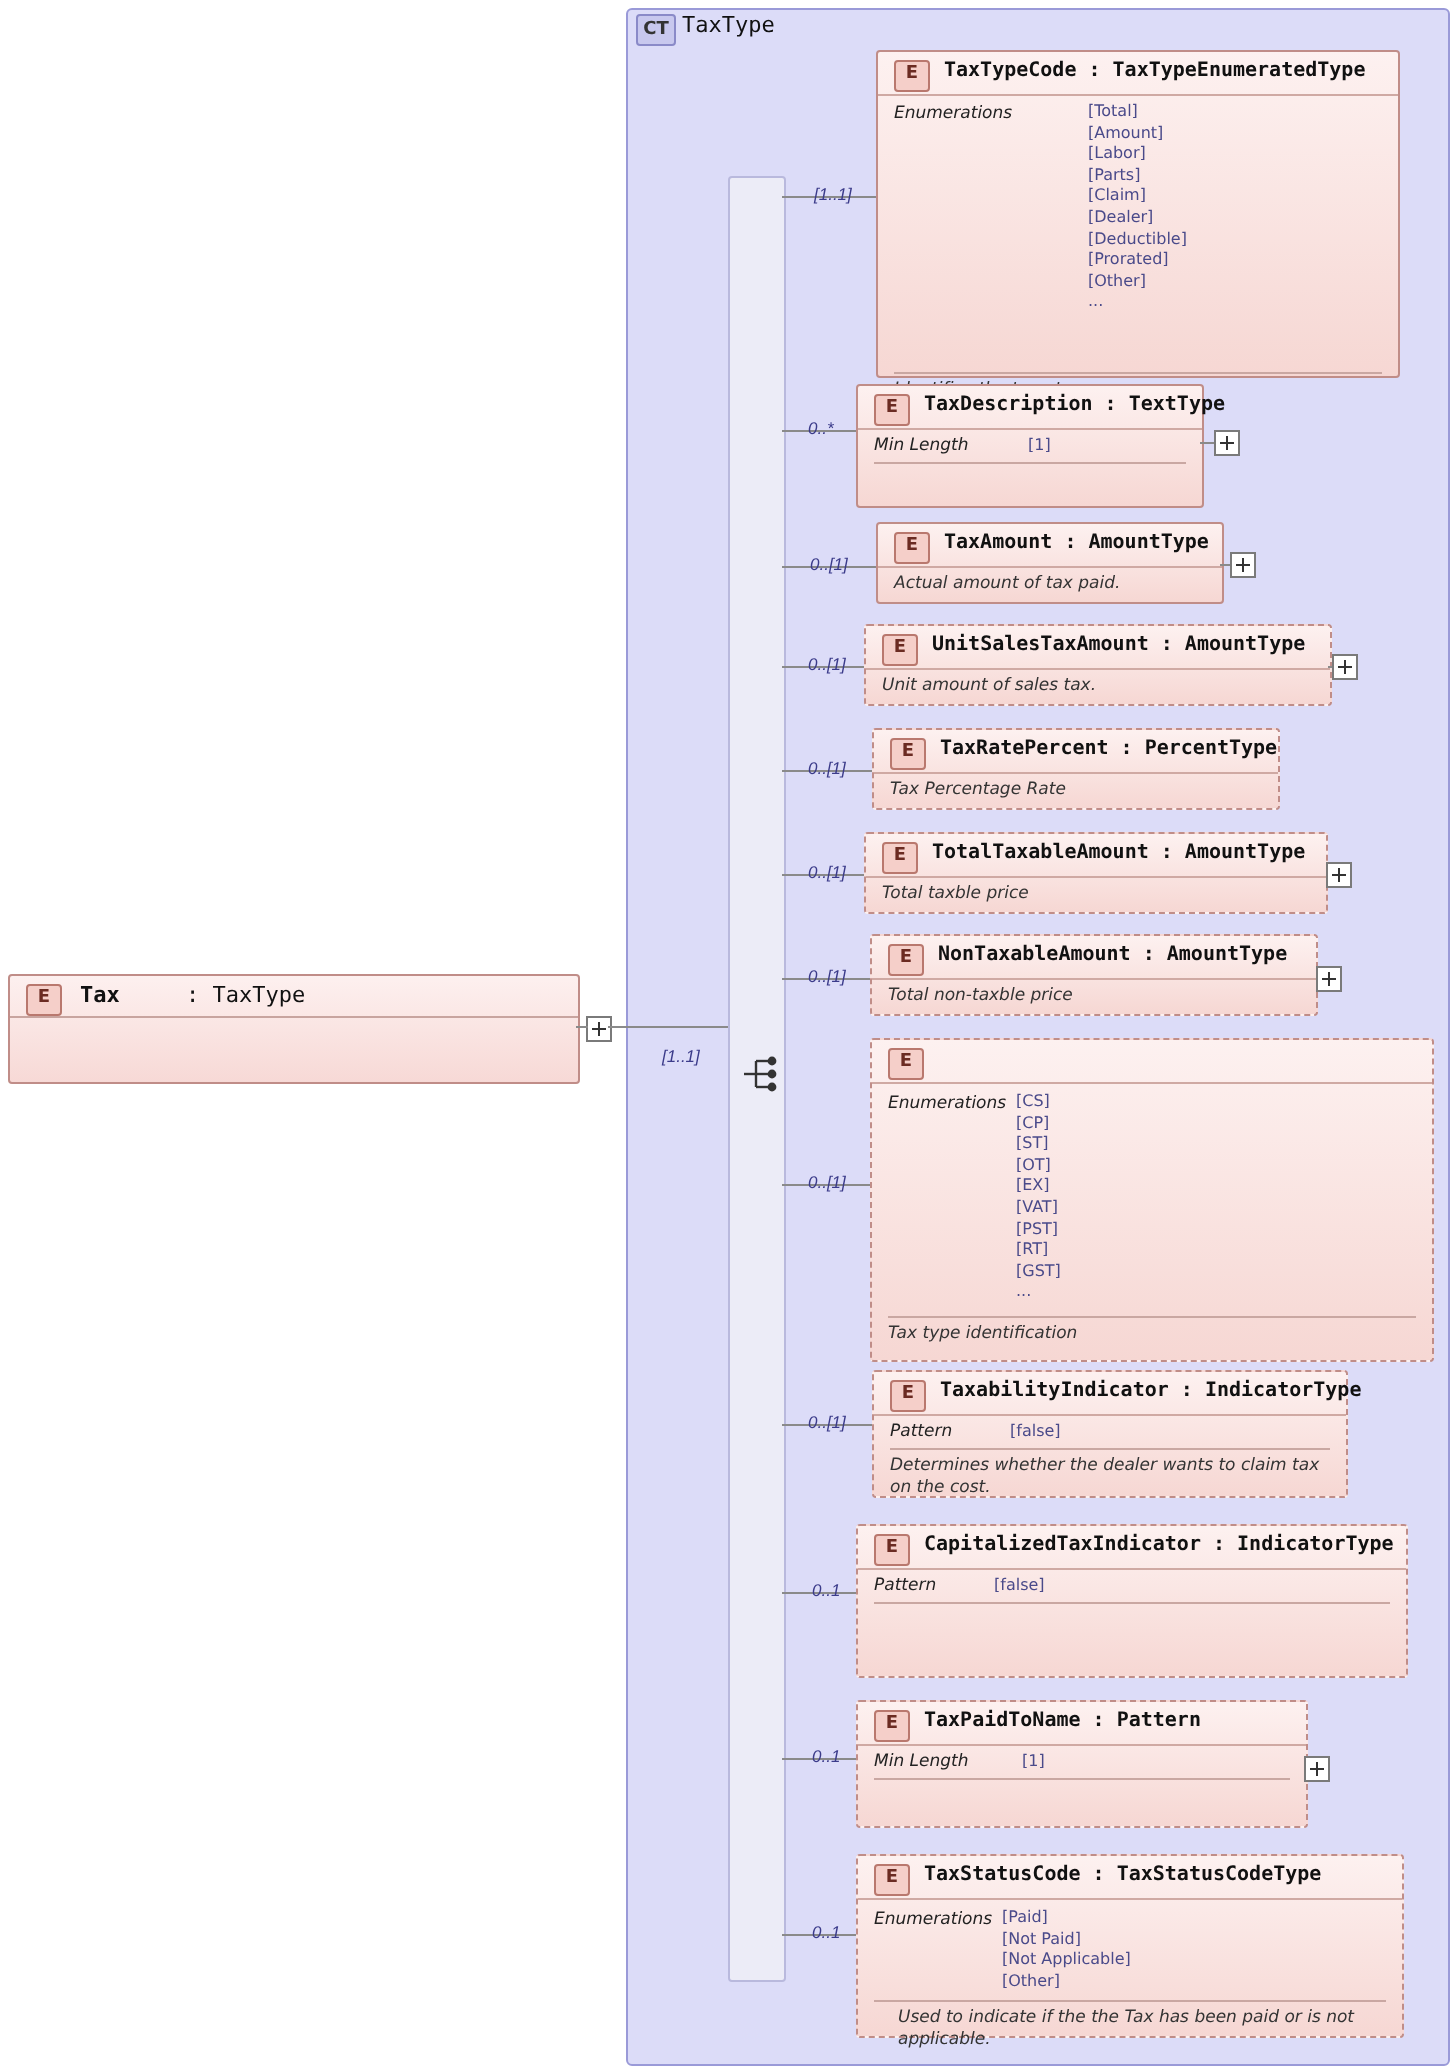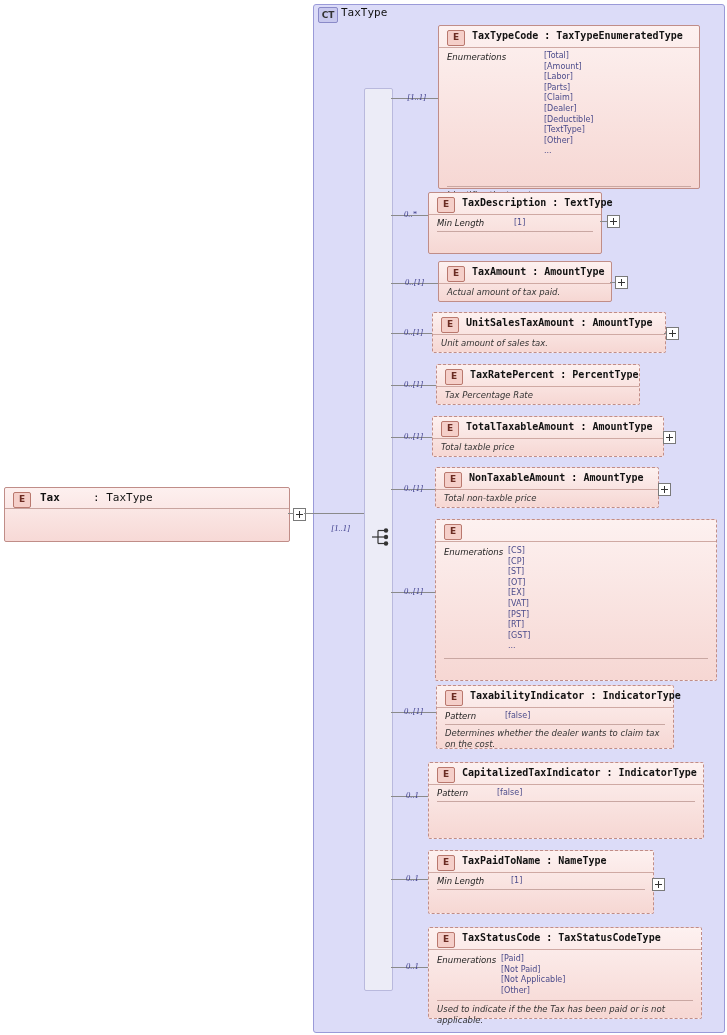--- a/index.html
+++ b/index.html
@@ -30,21 +30,21 @@
   .root-name{position:absolute;left:35px;top:3px;font-size:11px;font-weight:bold;
              color:#111;font-family:"DejaVu Sans Mono",monospace;}
   .root-type{position:absolute;left:88px;top:3px;font-size:11px;color:#111;
              font-family:"DejaVu Sans Mono",monospace;}
   .root-doc{position:absolute;left:7px;top:22px;width:272px;font-size:8.5px;
             font-style:italic;color:#3a3a3a;line-height:1.35;}
   .root-sep{position:absolute;left:0;top:20px;width:100%;height:1px;background:#c8a49f;}
 
   
   .card{position:absolute;font-size:8.5px;font-style:italic;color:#3b3b8a;
-        font-family:Liberation Serif, serif;white-space:nowrap;}
+        font-family:Liberation Sans, sans-serif;white-space:nowrap;}
 
   
   .plus{position:absolute;width:11px;height:11px;background:#fff;border:1px solid #7a7a7a;}
   .plus:before{content:"";position:absolute;left:2px;top:5px;width:7px;height:1px;background:#333;}
   .plus:after{content:"";position:absolute;left:5px;top:2px;width:1px;height:7px;background:#333;}
 
   
   .ln{position:absolute;background:#8a8a8a;}
   .lnh{height:1px;}
 
@@ -104,21 +104,21 @@
     <div class="sep"></div>
     <div class="facet-lbl" style="left:8px;top:26px;">Enumerations</div>
     <div class="enum" style="left:105px;top:25px;">
       <div>[Total]</div>
       <div>[Amount]</div>
       <div>[Labor]</div>
       <div>[Parts]</div>
       <div>[Claim]</div>
       <div>[Dealer]</div>
       <div>[Deductible]</div>
-      <div>[TextType]</div>
+      <div>[Prorated]</div>
       <div>[Other]</div>
       <div>...</div>
     </div>
     <div class="docsep" style="left:8px;top:160px;width:244px;"></div>
     <div class="doc" style="left:8px;top:164px;width:244px;">Identifies the type tax.</div>
   </div>
   <div class="ln lnh" style="left:391px;top:98px;width:47px;"></div>
   <div class="card" style="left:407px;top:92px;">[1..1]</div>
 
   <div class="ebox solid grad-pink" style="left:428px;top:192px;width:172px;height:60px;">
@@ -202,20 +202,21 @@
       <div>[ST]</div>
       <div>[OT]</div>
       <div>[EX]</div>
       <div>[VAT]</div>
       <div>[PST]</div>
       <div>[RT]</div>
       <div>[GST]</div>
       <div>...</div>
     </div>
     <div class="docsep" style="left:8px;top:138px;width:264px;"></div>
+    <div class="doc" style="left:8px;top:142px;width:264px;">Tax type identification</div>
   </div>
   <div class="ln lnh" style="left:391px;top:592px;width:44px;"></div>
   <div class="card" style="left:404px;top:586px;">0..[1]</div>
 
   <div class="ebox dashed grad-pink" style="left:436px;top:685px;width:236px;height:62px;">
     <div class="hdr"></div>
     <div class="e-badge" style="left:8px;top:4px;">E</div>
     <div class="name">TaxabilityIndicator : IndicatorType</div>
     <div class="sep"></div>
     <div class="facet-lbl" style="left:8px;top:25px;">Pattern</div>
@@ -234,21 +235,21 @@
     <div class="facet-lbl" style="left:8px;top:25px;">Pattern</div>
     <div class="facet-val" style="left:68px;top:25px;">[false]</div>
     <div class="docsep" style="left:8px;top:38px;width:258px;"></div>
   </div>
   <div class="ln lnh" style="left:391px;top:796px;width:37px;"></div>
   <div class="card" style="left:406px;top:790px;">0..1</div>
 
   <div class="ebox dashed grad-pink" style="left:428px;top:850px;width:224px;height:62px;">
     <div class="hdr"></div>
     <div class="e-badge" style="left:8px;top:4px;">E</div>
-    <div class="name">TaxPaidToName : NameType</div>
+    <div class="name">TaxPaidToName : Pattern</div>
     <div class="sep"></div>
     <div class="facet-lbl" style="left:8px;top:25px;">Min Length</div>
     <div class="facet-val" style="left:82px;top:25px;">[1]</div>
     <div class="docsep" style="left:8px;top:38px;width:208px;"></div>
   </div>
   <div class="ln lnh" style="left:391px;top:879px;width:37px;"></div>
   <div class="card" style="left:406px;top:873px;">0..1</div>
   <div class="plus" style="left:652px;top:878px;"></div>
 
   <div class="ebox dashed grad-pink" style="left:428px;top:927px;width:272px;height:90px;">
@@ -257,18 +258,18 @@
     <div class="name">TaxStatusCode : TaxStatusCodeType</div>
     <div class="sep"></div>
     <div class="facet-lbl" style="left:8px;top:27px;">Enumerations</div>
     <div class="enum" style="left:72px;top:26px;">
       <div>[Paid]</div>
       <div>[Not Paid]</div>
       <div>[Not Applicable]</div>
       <div>[Other]</div>
     </div>
     <div class="docsep" style="left:8px;top:72px;width:256px;"></div>
-    <div class="doc" style="left:8px;top:76px;width:258px;">Used to indicate if the the Tax has been paid or is not applicable.</div>
+    <div class="doc" style="left:20px;top:76px;width:258px;">Used to indicate if the the Tax has been paid or is not applicable.</div>
   </div>
   <div class="ln lnh" style="left:391px;top:967px;width:37px;"></div>
   <div class="card" style="left:406px;top:961px;">0..1</div>
 
 </div>
 
 </body></html>

